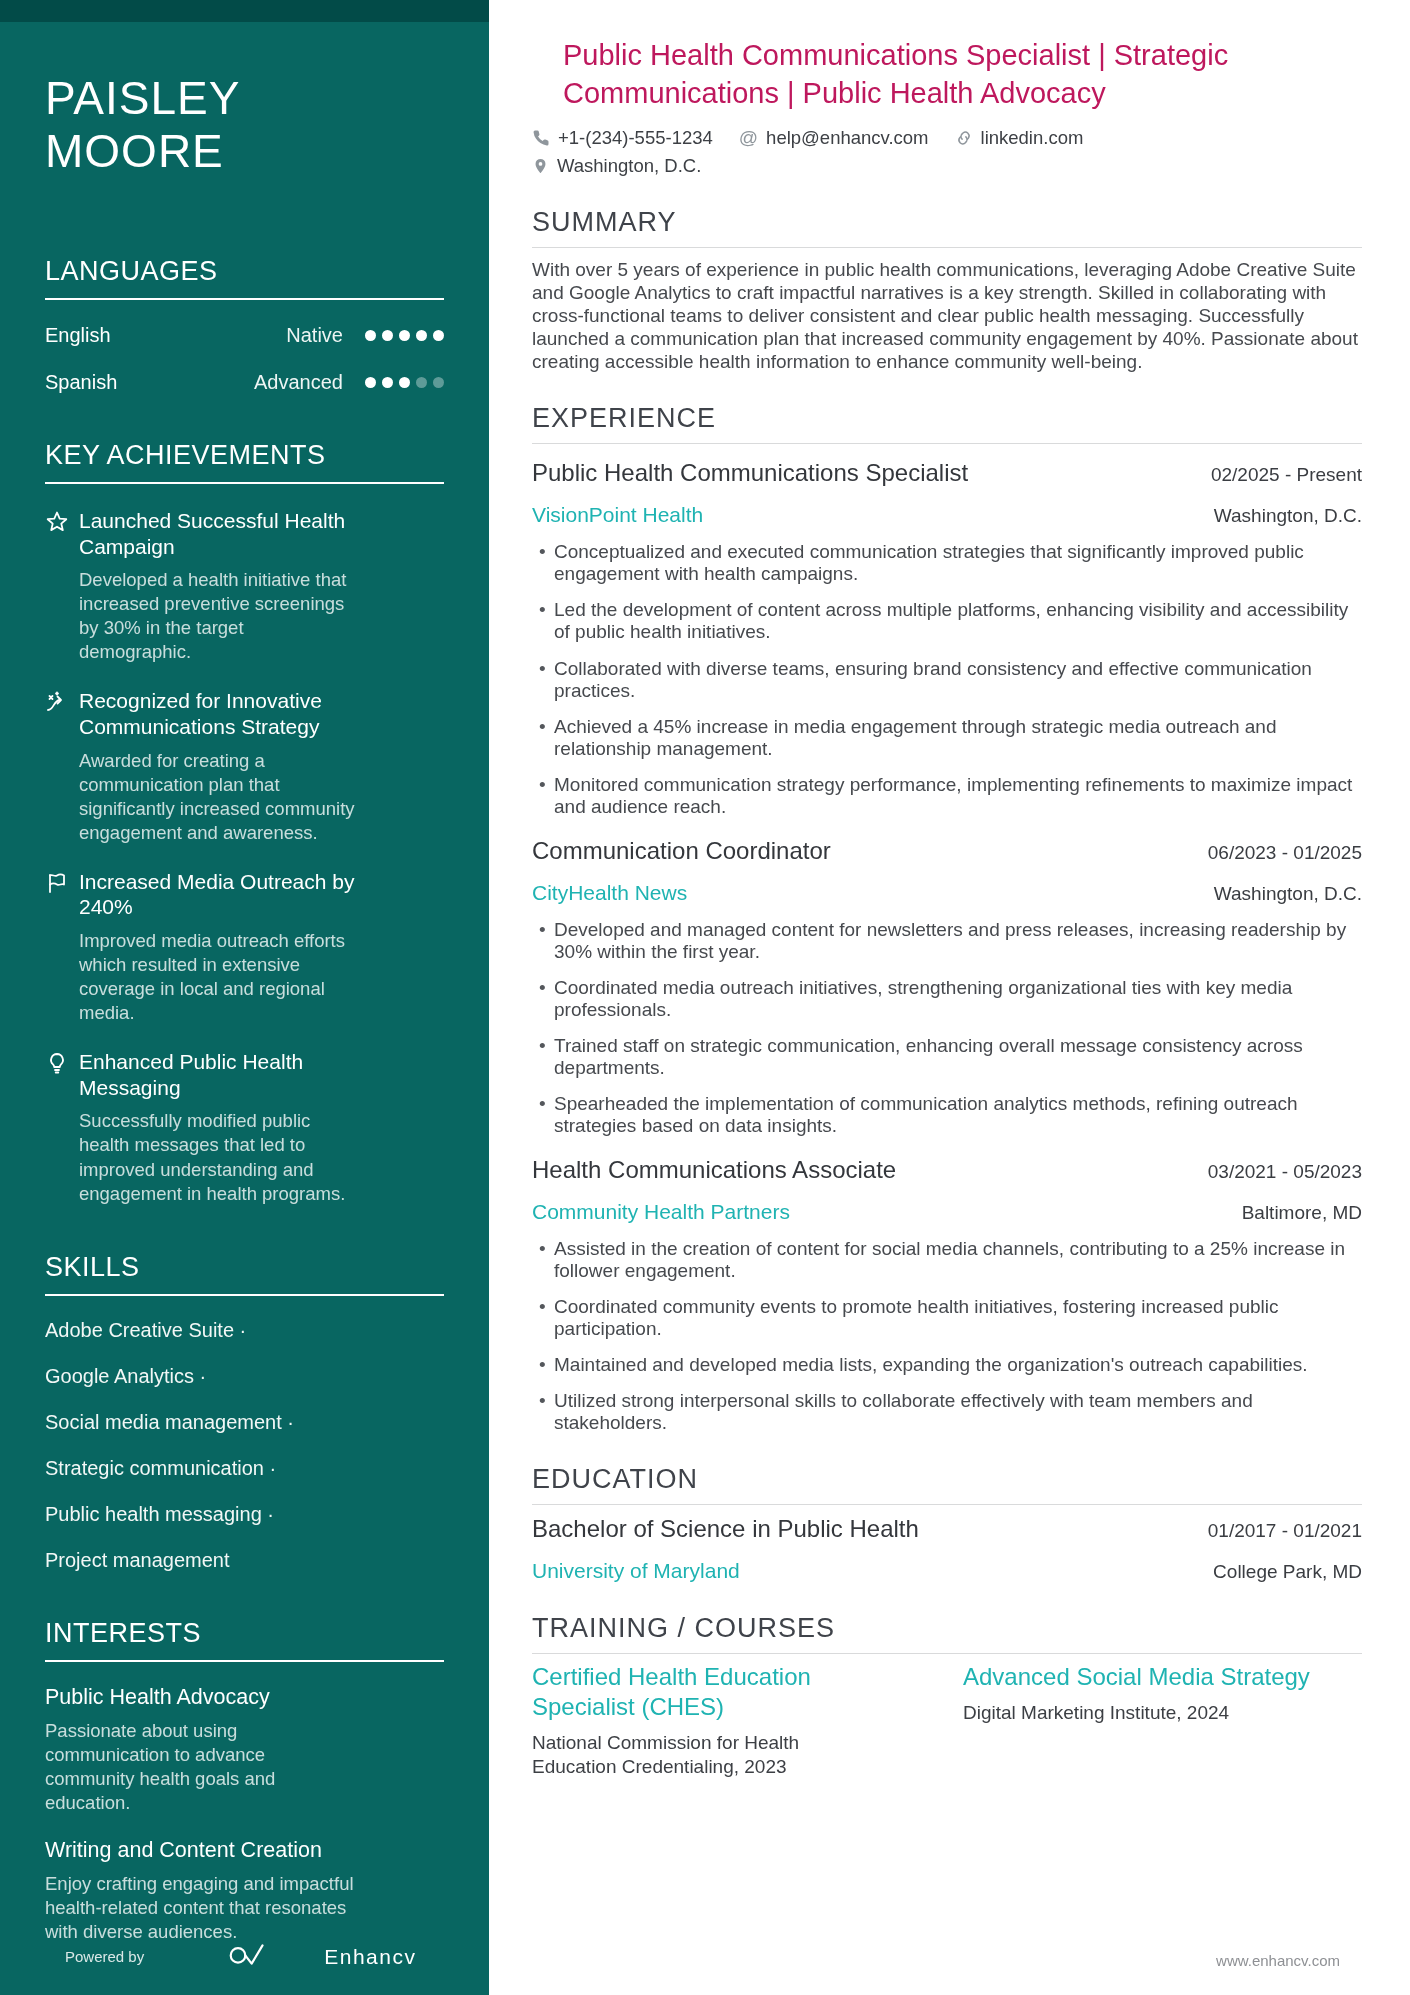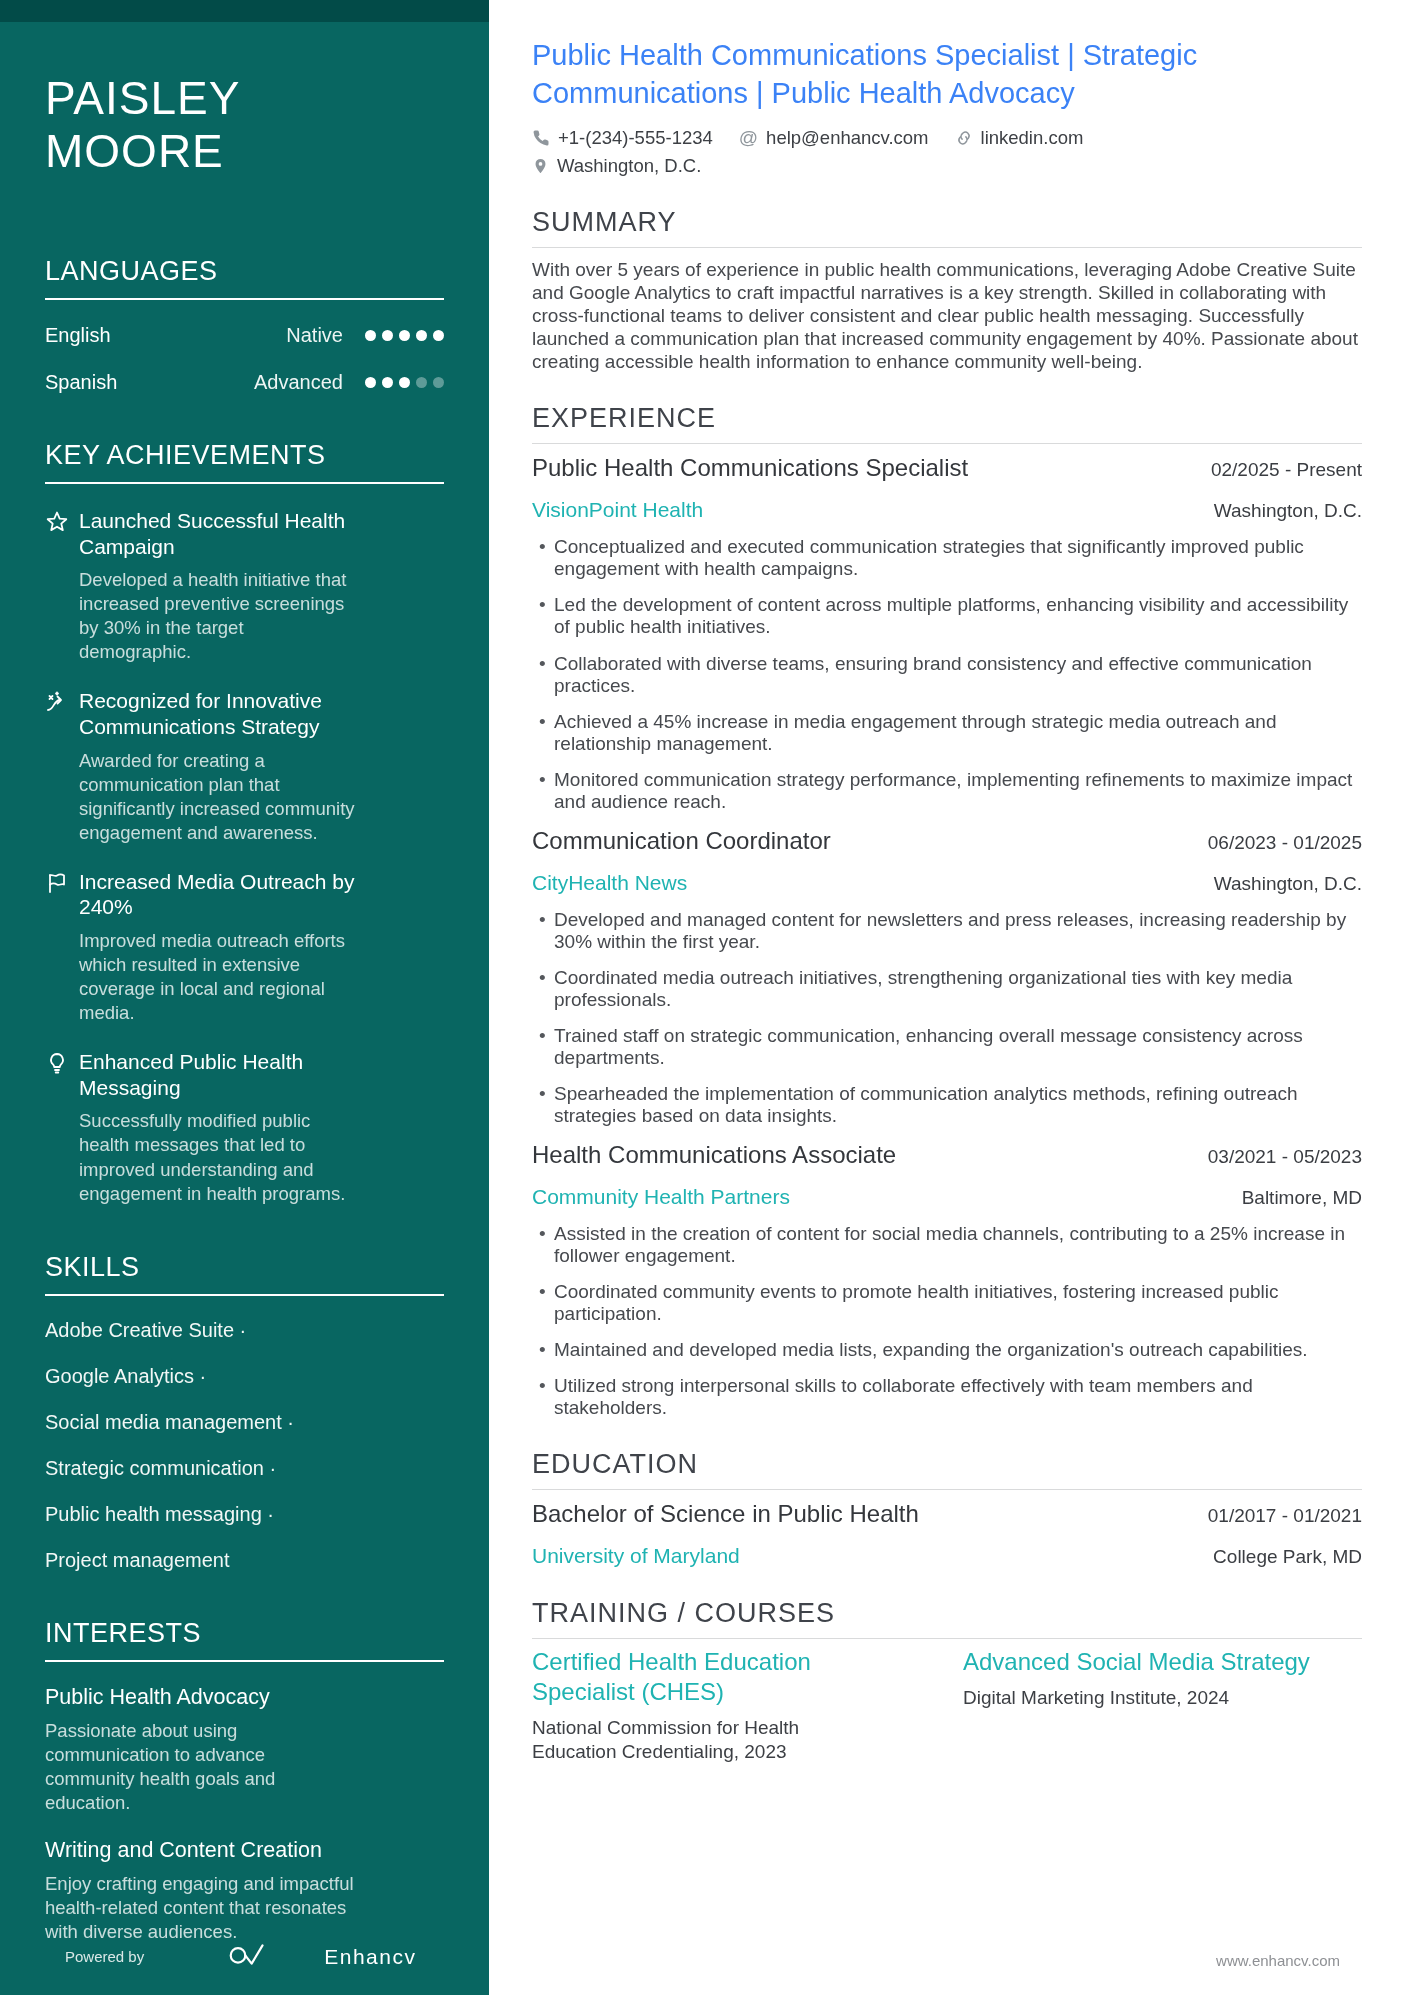--- a/index.html
+++ b/index.html
@@ -40,36 +40,36 @@
   
   .interest { margin-top:22px; }
   .interest .ach-title { font-weight:500; font-size:21.5px; }
   .interest .ach-text { padding-right:86px; }
   .interest:nth-of-type(1) .ach-text { max-width:255px; }
   .side-footer { position:absolute; bottom:24px; left:65px; display:flex; align-items:center;gap:44px; }
   .powered { font-size:15px; color:rgba(255,255,255,.85); margin-right:40px; }
   .brand { font-size:21px; letter-spacing:1.5px; color:#fff; margin-left:12px; font-weight:400; }
   
   .main { flex:1; padding:36px 48px 0 43px; position:relative; }
-  .doc-title { color:#3b82f6; font-size:29px; line-height:1.32; font-weight:400; max-width:840px; }
+  .doc-title { color:#be185d; font-size:29px; line-height:1.32; font-weight:400; max-width:840px;margin-left:31px; }
   .contact { margin-top:14px; display:flex; flex-wrap:wrap; max-width:700px; row-gap:6px; }
   .c-item { display:flex; align-items:center; margin-right:26px; font-size:18.5px; color:#3d4045; }
   .c-item svg, .c-at { margin-right:8px; }
   .c-at { color:#8f969c; font-size:19px; }
   .icon-gray { fill:#8f969c; }
   .stroke-gray { stroke:#8f969c; fill:none; stroke-width:2; stroke-linecap:round; stroke-linejoin:round; }
   .section { margin-top:30px; }
   .main-h { font-size:27px; font-weight:400; letter-spacing:1px; color:#3f434a; padding-bottom:9px; border-bottom:1px solid #d9dadb; }
   .summary-text { margin-top:10px; font-size:19px; line-height:1.22; color:#46494e; }
   
   .job { margin-top:10px; }
   .job + .job { margin-top:14px; }
   .row-split { display:flex; justify-content:space-between; align-items:baseline; }
   .job-title { font-size:24px; color:#34373c; font-weight:400; }
-  .job-dates { font-size:19px; color:#3a3d42; white-space:nowrap; }
+  .job-dates { font-size:19px; color:#3a3d42; white-space:nowrap;margin-top:10px; }
   .company { font-size:21px; color:#1fb3b2; font-weight:400; margin-top:16px;text-align:center; }
   .job-loc { font-size:19px; color:#3a3d42; white-space:nowrap; }
   ul.bullets { margin-top:9px; list-style:none; }
   ul.bullets li {
     position:relative; padding-left:22px; font-size:19px; line-height:1.16;
     color:#46494e; margin-top:14px;
   }
   ul.bullets li::before { content:"•"; position:absolute; left:7px; top:0; color:#54575c; }
   
   .edu-degree { font-size:24px; color:#34373c; font-weight:400; margin-top:10px; }

